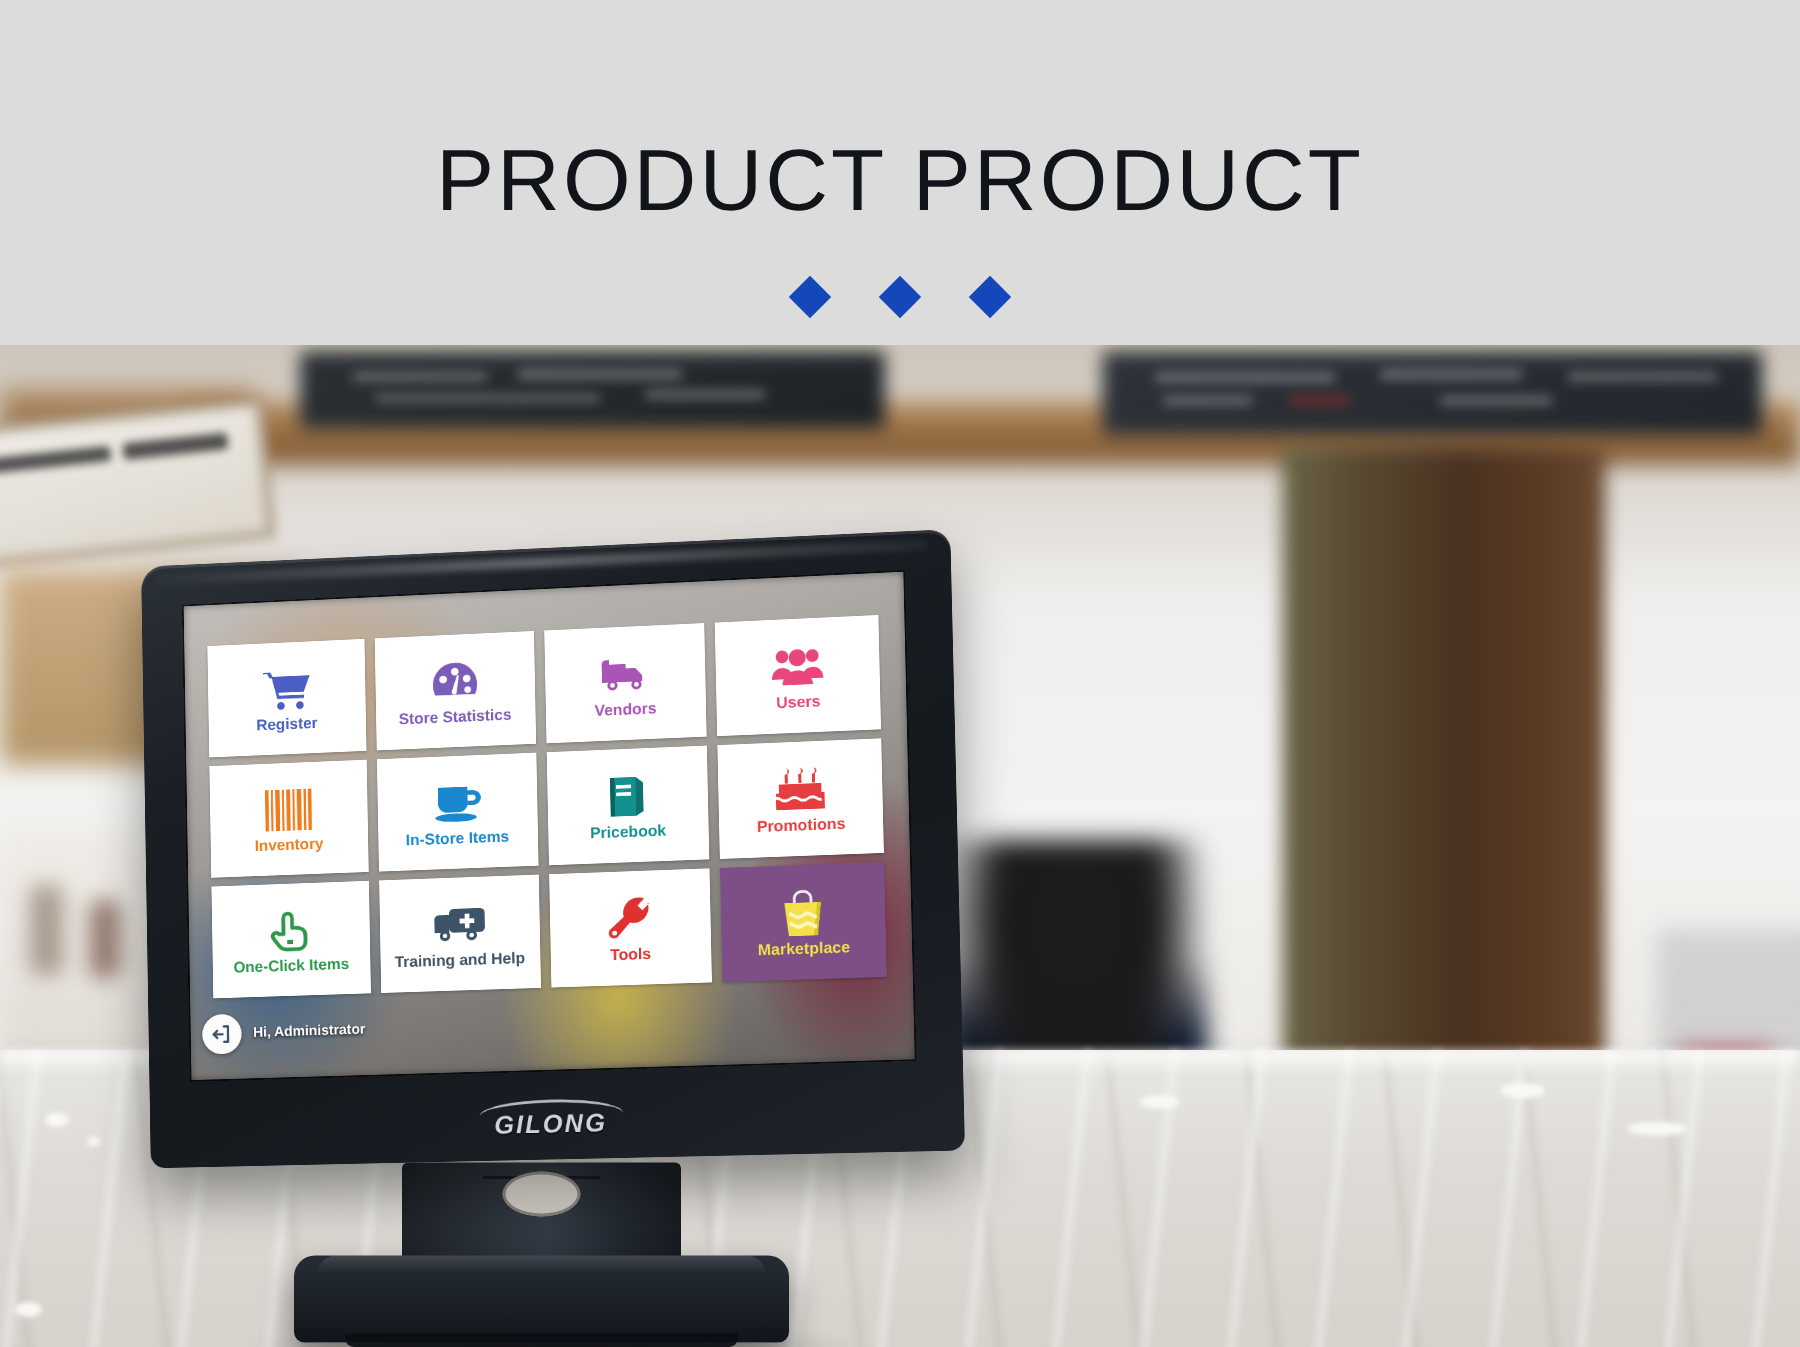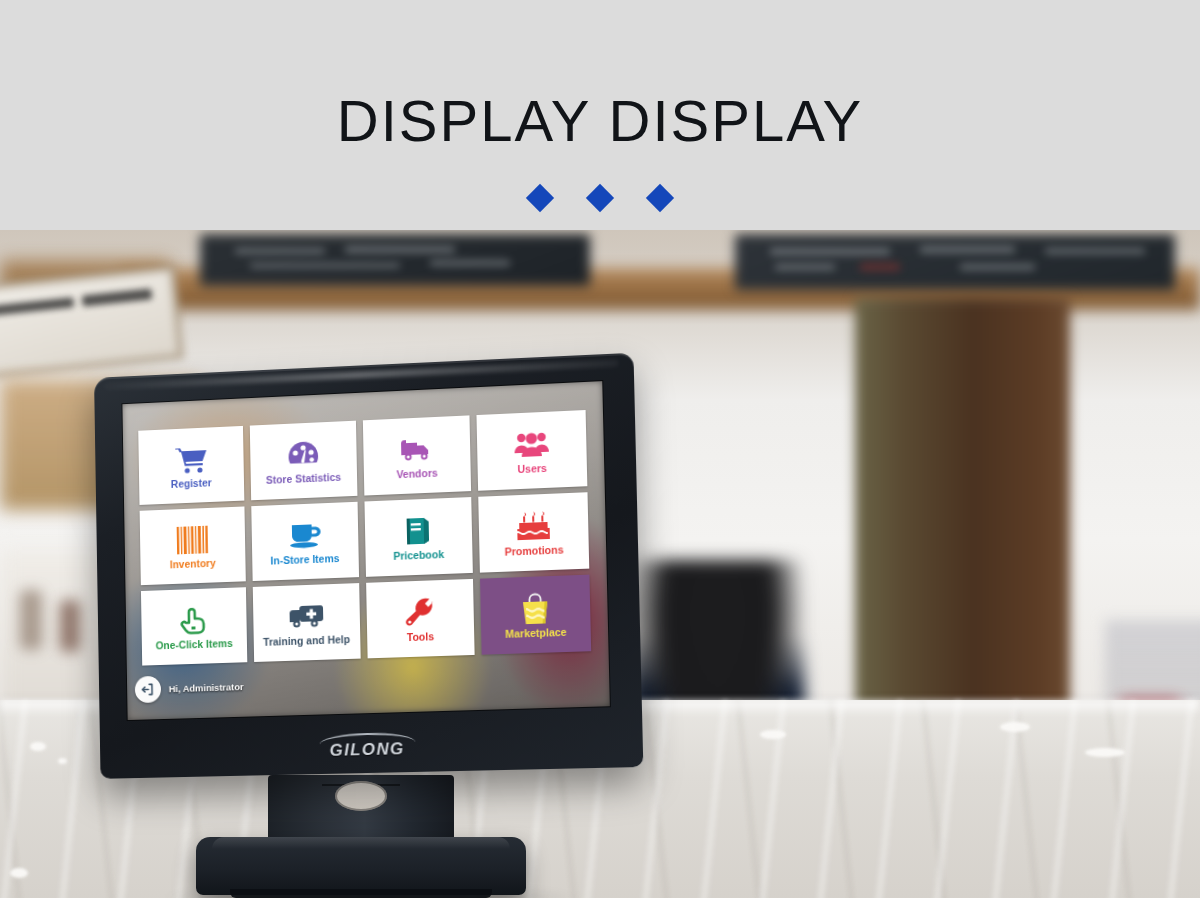--- a/index.html
+++ b/index.html
@@ -278,21 +278,21 @@
     background:radial-gradient(ellipse at center, rgba(0,0,0,.34), rgba(0,0,0,0) 70%);
     filter:blur(4px);z-index:10;
   }
 </style>
 </head>
 <body>
 
 <div class="page">
 
   <div class="banner">
-    <div class="banner-title">DISPLAY DISPLAY</div>
+    <div class="banner-title">PRODUCT PRODUCT</div>
     <div class="diamonds">
       <span class="diamond"></span>
       <span class="diamond"></span>
       <span class="diamond"></span>
     </div>
   </div>
 
   <div class="scene">
 
     <div class="bg-wall"></div>

